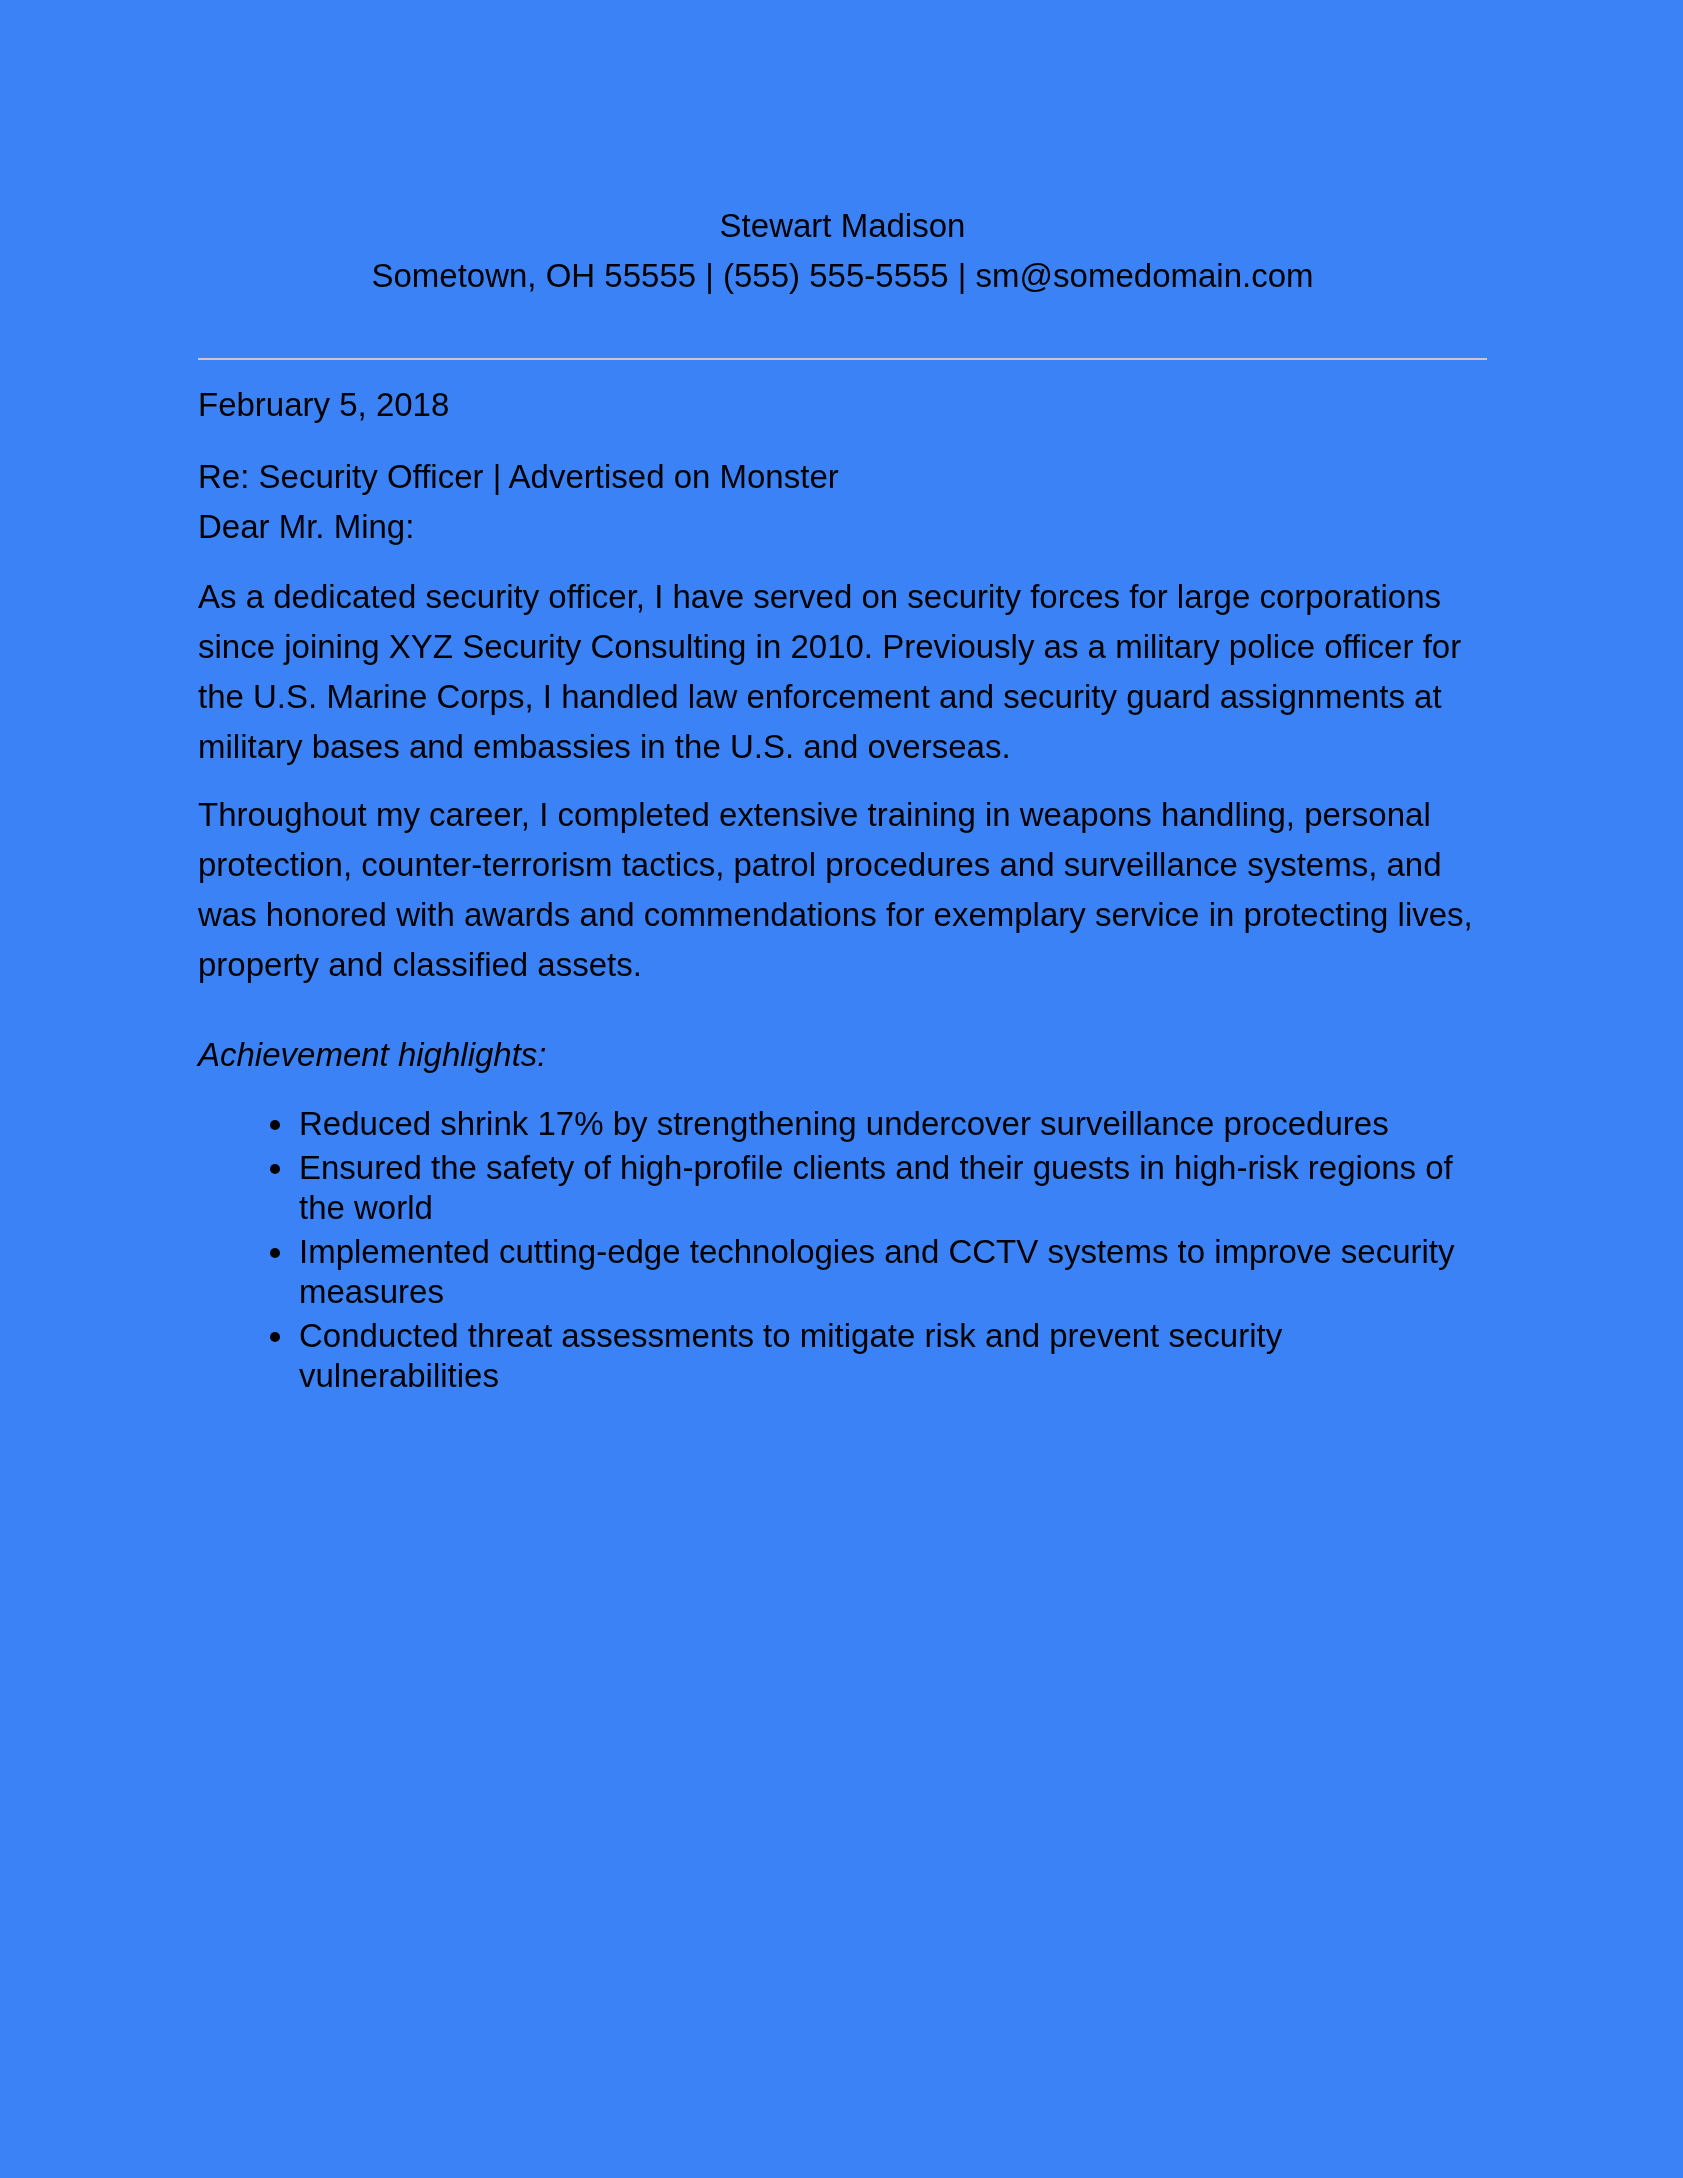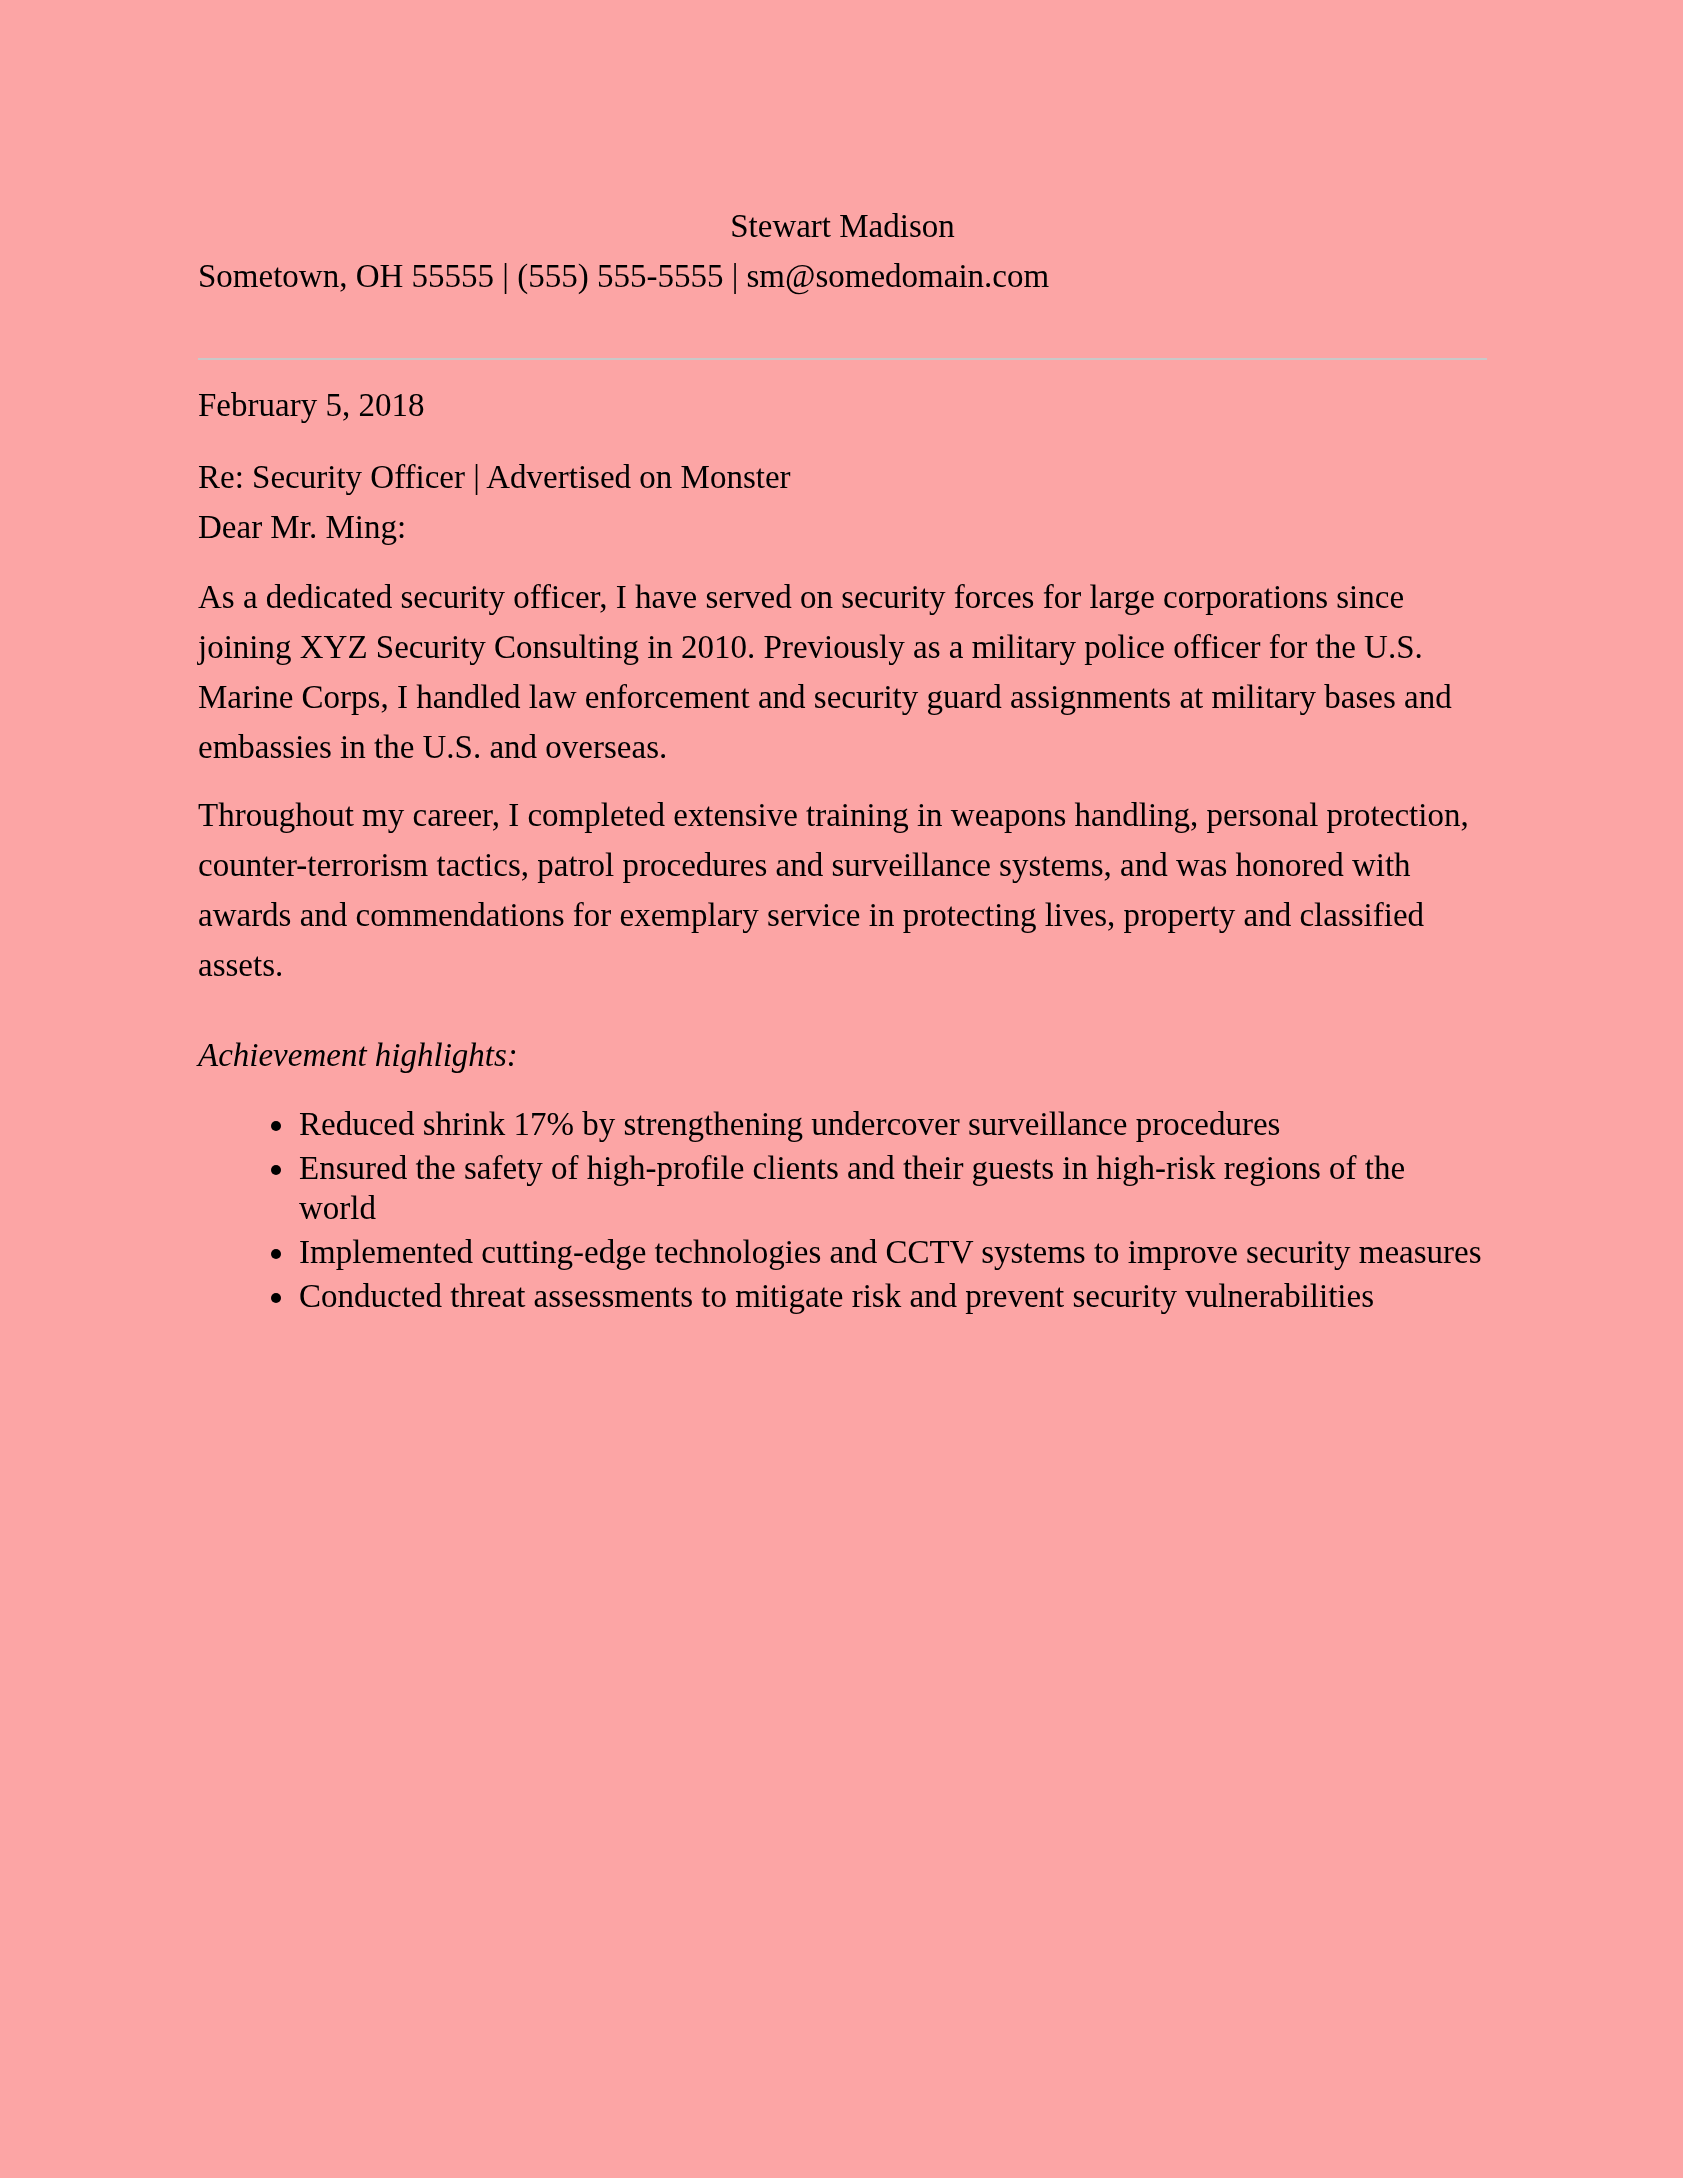--- a/index.html
+++ b/index.html
@@ -4,36 +4,37 @@
 <style>
   html, body {
     margin: 0;
     padding: 0;
     background: #ffffff;
   }
   .page {
     position: relative;
     width: 1683px;
     height: 2178px;
-    background: #fca5a5;
+    background: #3b82f6;
     color: #000000;
-    font-family: Liberation Serif, serif;
+    font-family: Liberation Sans, sans-serif;
     font-size: 33px;
     box-sizing: border-box;
     padding: 201px 196px 0 198px;
     overflow: hidden;
   }
   .content {
     width: 1289px;
   }
   .header-name {
     text-align: center;
     line-height: 50px;
   }
   .header-contact {
+    text-align: center;
     line-height: 50px;
   }
   .divider {
     border: none;
     height: 2px;
     width: 1289px;
     background: #c9c9c9;
     margin: 57px 0 0 0;
   }
   .date-line {

